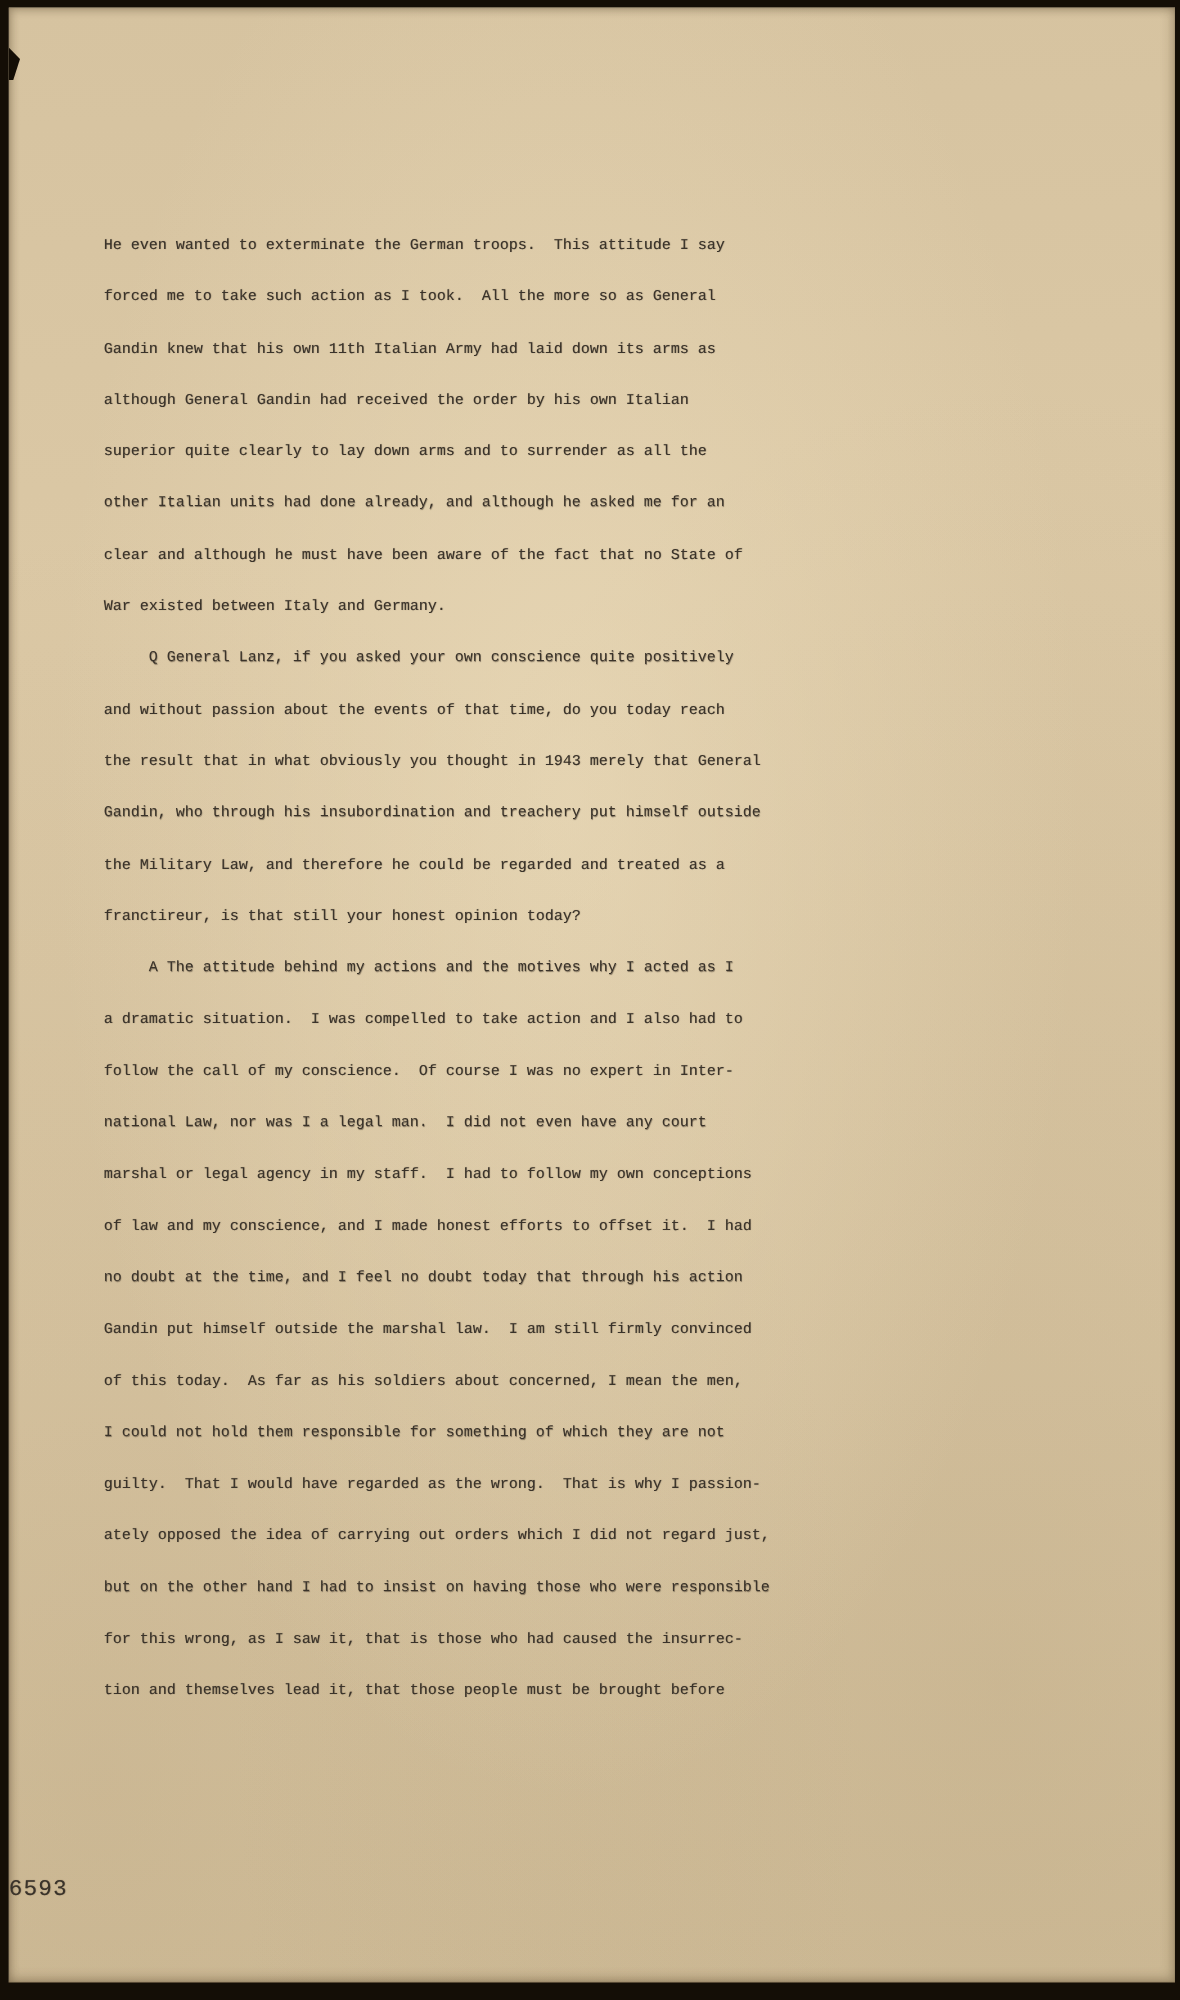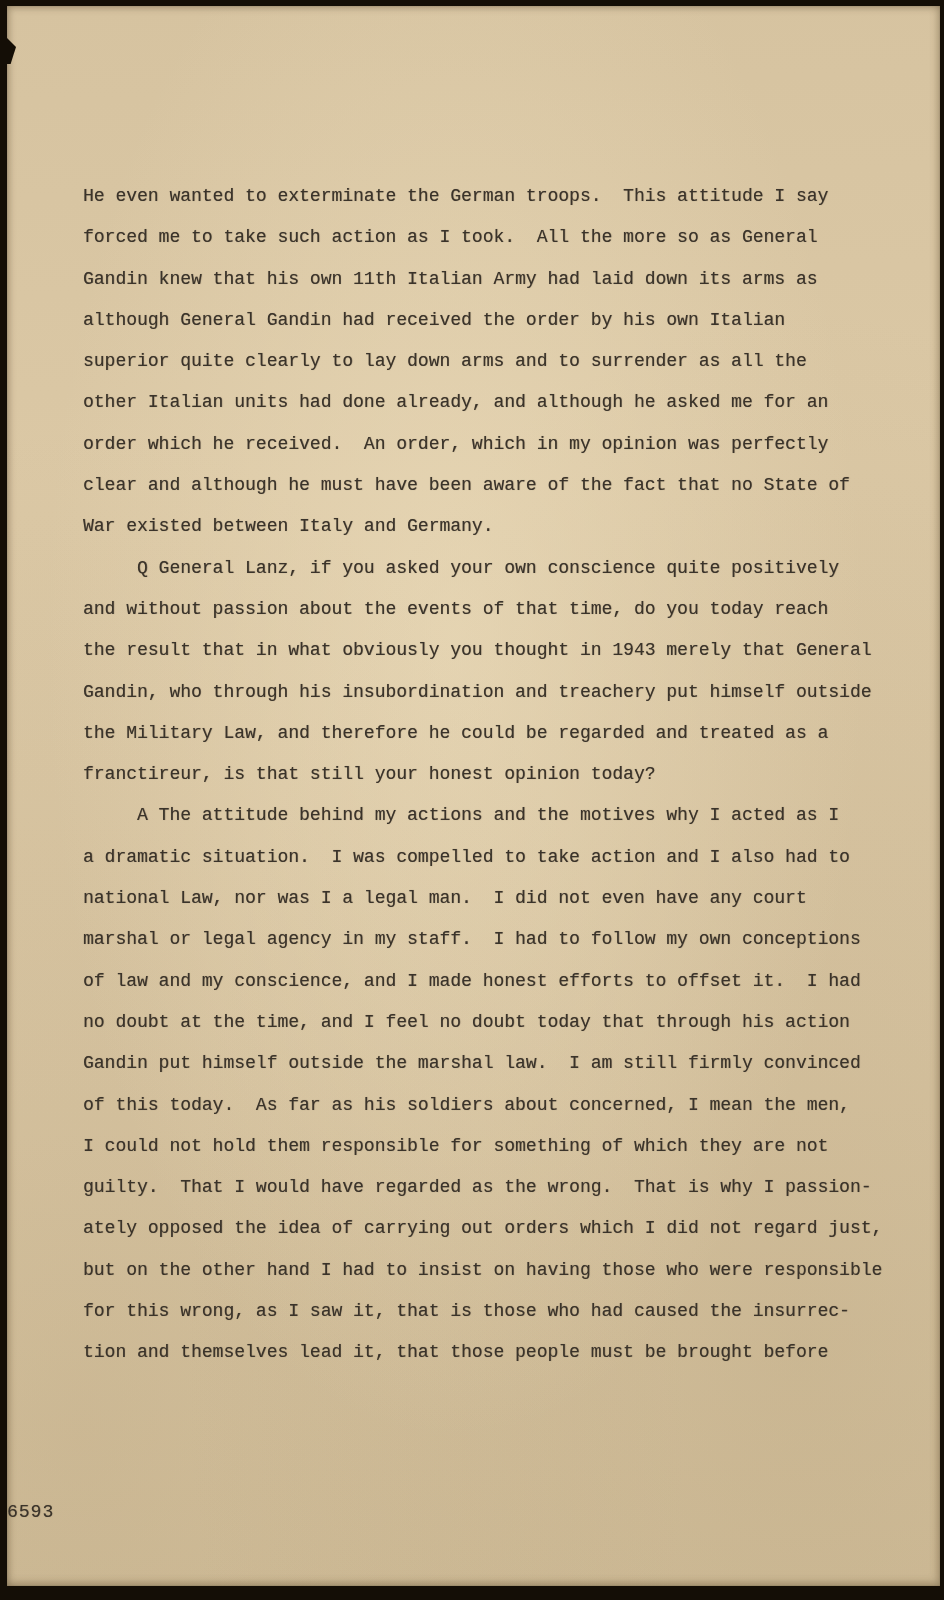--- a/index.html
+++ b/index.html
@@ -41,21 +41,21 @@
     top: 72px;
     font-size: 18px;
     line-height: 23px;
     white-space: pre;
   }
   .body-text {
     position: absolute;
     left: 76px;
     top: 170px;
     right: 30px;
-    font-size: 18px;
+    font-size: 12px;
   }
   .line {
     height: 41.3px;
     line-height: 41.3px;
     white-space: pre;
   }
   .page-number {
     position: absolute;
     left: 0;
     top: 1496px;
@@ -81,31 +81,31 @@
   <div class="edge-nick"></div>
 
 
   <div class="body-text ink">
     <div class="line">He even wanted to exterminate the German troops.  This attitude I say</div>
     <div class="line">forced me to take such action as I took.  All the more so as General</div>
     <div class="line">Gandin knew that his own 11th Italian Army had laid down its arms as</div>
     <div class="line">although General Gandin had received the order by his own Italian</div>
     <div class="line">superior quite clearly to lay down arms and to surrender as all the</div>
     <div class="line">other Italian units had done already, and although he asked me for an</div>
-    <div class="line">order which he received.  An order, which in my opinion was perfectly</div>
     <div class="line">clear and although he must have been aware of the fact that no State of</div>
     <div class="line">War existed between Italy and Germany.</div>
     <div class="line">     Q General Lanz, if you asked your own conscience quite positively</div>
     <div class="line">and without passion about the events of that time, do you today reach</div>
     <div class="line">the result that in what obviously you thought in 1943 merely that General</div>
     <div class="line">Gandin, who through his insubordination and treachery put himself outside</div>
     <div class="line">the Military Law, and therefore he could be regarded and treated as a</div>
     <div class="line">franctireur, is that still your honest opinion today?</div>
     <div class="line">     A The attitude behind my actions and the motives why I acted as I</div>
     <div class="line">a dramatic situation.  I was compelled to take action and I also had to</div>
+    <div class="line">follow the call of my conscience.  Of course I was no expert in Inter-</div>
     <div class="line">national Law, nor was I a legal man.  I did not even have any court</div>
     <div class="line">marshal or legal agency in my staff.  I had to follow my own conceptions</div>
     <div class="line">of law and my conscience, and I made honest efforts to offset it.  I had</div>
     <div class="line">no doubt at the time, and I feel no doubt today that through his action</div>
     <div class="line">Gandin put himself outside the marshal law.  I am still firmly convinced</div>
     <div class="line">of this today.  As far as his soldiers about concerned, I mean the men,</div>
     <div class="line">I could not hold them responsible for something of which they are not</div>
     <div class="line">guilty.  That I would have regarded as the wrong.  That is why I passion-</div>
     <div class="line">ately opposed the idea of carrying out orders which I did not regard just,</div>
     <div class="line">but on the other hand I had to insist on having those who were responsible</div>

